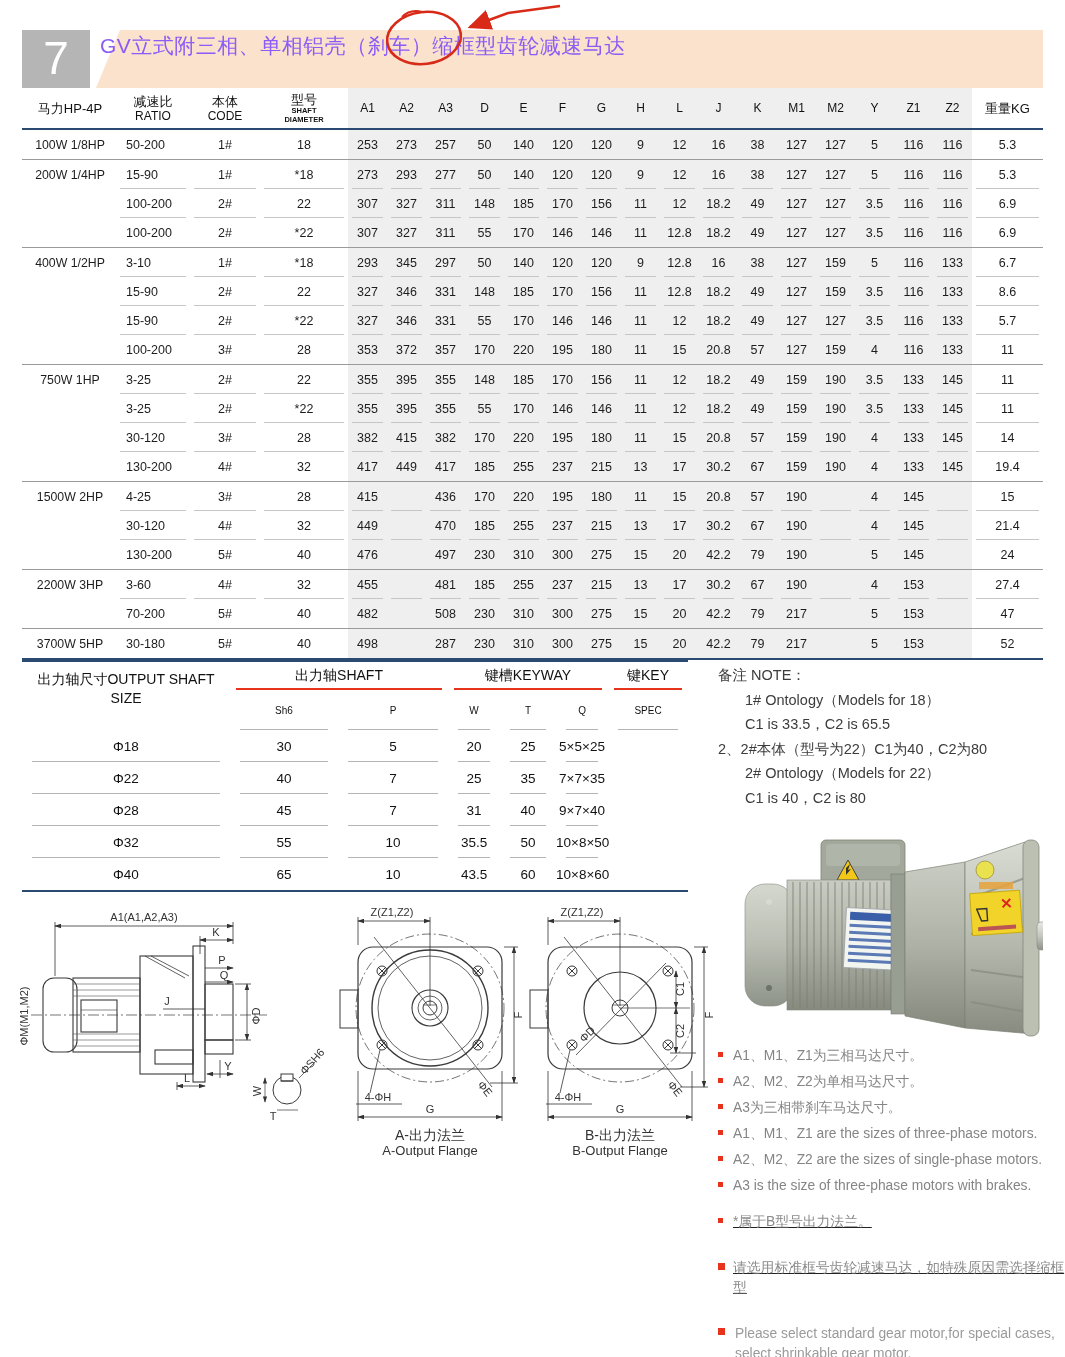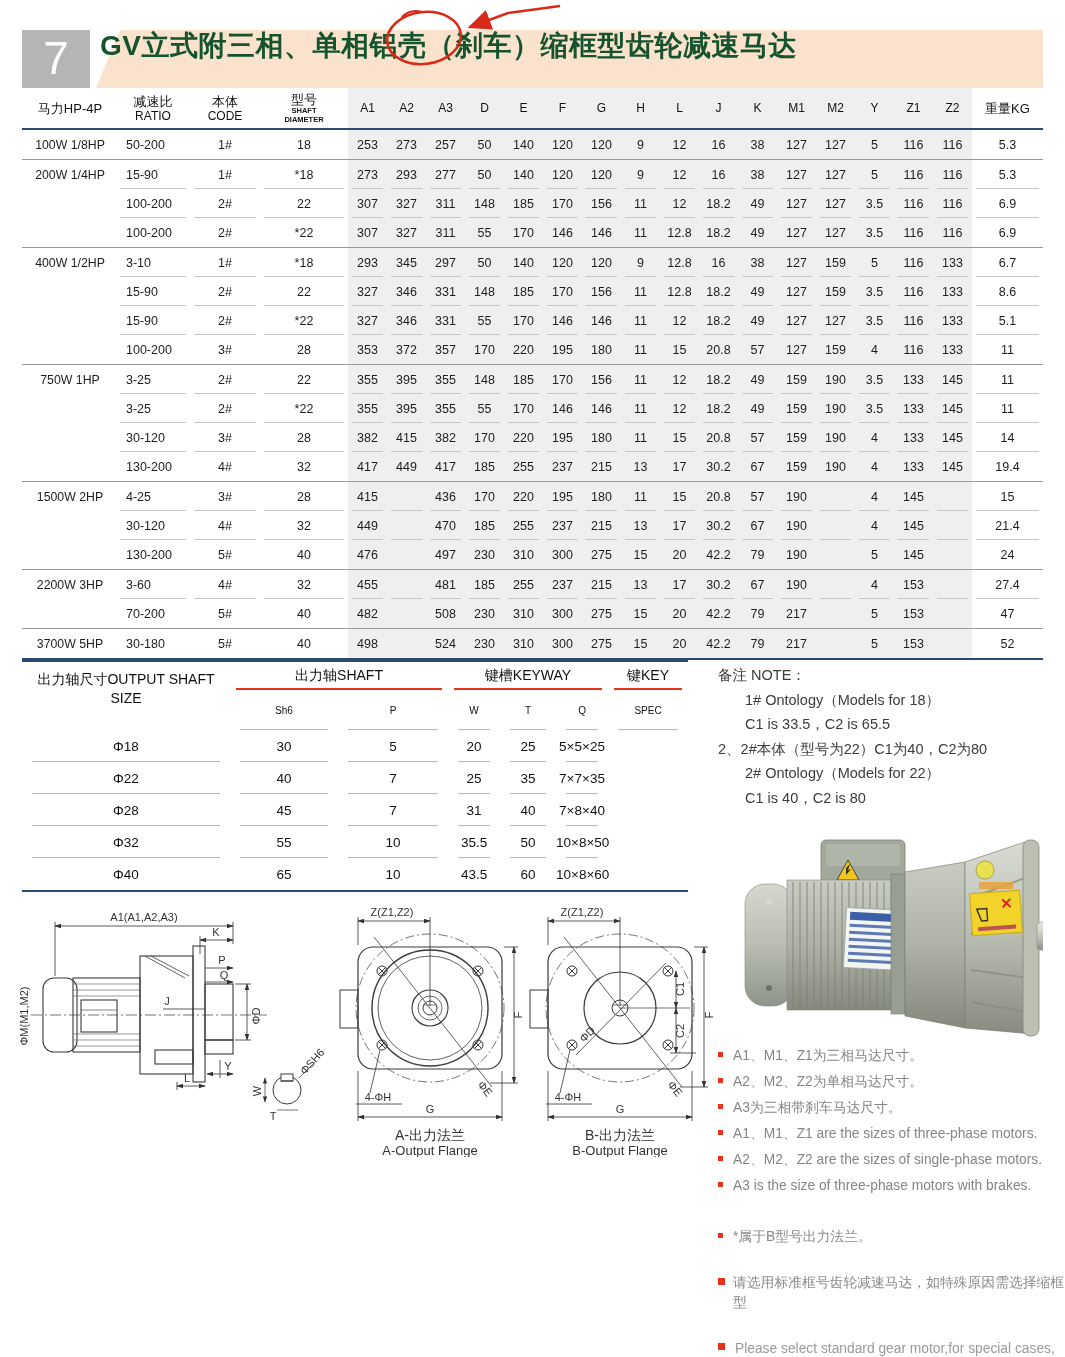--- a/index.html
+++ b/index.html
@@ -5,21 +5,21 @@
   html,body{margin:0;padding:0;background:#fff;}
   body{font-family:"Liberation Sans", sans-serif; color:#222;}
   #page{position:relative;width:1065px;height:1357px;background:#fff;overflow:hidden;}
 
   
   .banner{position:absolute;left:86px;top:30px;width:957px;height:58px;background:#fbe2cd;
           clip-path:polygon(34px 0,100% 0,100% 100%,10px 100%);}
   .numbox{position:absolute;left:22px;top:30px;width:68px;height:58px;background:#b5b5b5;
           color:#fff;font-size:46px;font-weight:300;text-align:center;line-height:56px;}
   .header-text{position:absolute;left:100px;top:33px;}
-  .title-zh{font-size:28px;font-weight:700;color:#14532d;letter-spacing:0.5px;line-height:26px;}
+  .title-zh{font-size:21px;font-weight:400;color:#8b5cf6;letter-spacing:0.5px;line-height:26px;}
   .title-en{font-size:12.5px;color:#3b3b3b;line-height:20px;letter-spacing:0.2px;}
   .annot{position:absolute;left:0;top:0;width:640px;height:84px;pointer-events:none;z-index:6;}
 
   
   .main-wrap{position:absolute;left:22px;top:88px;width:1021px;}
   table.main{border-collapse:collapse;table-layout:fixed;width:1021px;border-bottom:2.5px solid #2b4a72;}
   table.main th{font-weight:400;color:#111;vertical-align:middle;height:40px;padding:0;
                 border-bottom:2px solid #2b4a72;}
   table.main th span{display:block;text-align:center;}
   table.main th .zh{font-size:13px;line-height:15px;}
@@ -54,21 +54,21 @@
   svg text{fill:#333;font-size:11px;font-family:"Liberation Sans",sans-serif;}
   .cap-zh{font-size:14px;}
   .cap-en{font-size:13px;}
   .dwg{position:absolute;}
 
   
   .bullets{position:absolute;left:718px;top:1046px;width:348px;}
   .bullets ul{list-style:none;margin:0;padding:0;}
   .bullets li{position:relative;padding-left:15px;color:#858585;font-size:13.8px;line-height:20px;margin-bottom:6px;}
   .bullets li::before{content:'';position:absolute;left:0;top:6px;width:5px;height:5px;background:#e8331c;}
-  .bullets ul.g2{margin-top:31px;}
+  .bullets ul.g2{margin-top:16px;text-decoration:underline;}
   .bullets ul.g2 li{margin-bottom:26px;color:#8a8a8a;}
   .bullets ul.g2 li.big::before{width:7px;height:7px;top:5px;}
   .bullets ul.g3{margin-top:18px;}
   .bullets ul.g3 li{color:#9a9a9a;padding-left:17px;}
   .bullets ul.g3 li::before{width:7px;height:7px;top:4px;}
 </style>
 </head>
 <body>
 
 <div id="page">
@@ -324,21 +324,21 @@
             <td class="bandbg u">146</td>
             <td class="bandbg u">11</td>
             <td class="bandbg u">12</td>
             <td class="bandbg u">18.2</td>
             <td class="bandbg u">49</td>
             <td class="bandbg u">127</td>
             <td class="bandbg u">127</td>
             <td class="bandbg u">3.5</td>
             <td class="bandbg u">116</td>
             <td class="bandbg u">133</td>
-            <td class="u">5.1</td>
+            <td class="u">5.7</td>
           </tr>
           <tr class="before-group">
             <td class="power"></td>
             <td class="ratio">100-200</td>
             <td>3#</td>
             <td>28</td>
             <td class="bandbg">353</td>
             <td class="bandbg">372</td>
             <td class="bandbg">357</td>
             <td class="bandbg">170</td>
@@ -563,21 +563,21 @@
             <td class="bandbg"></td>
             <td>47</td>
           </tr>
           <tr>
             <td class="power">3700W 5HP</td>
             <td class="ratio">30-180</td>
             <td>5#</td>
             <td>40</td>
             <td class="bandbg">498</td>
             <td class="bandbg"></td>
-            <td class="bandbg">524</td>
+            <td class="bandbg">287</td>
             <td class="bandbg">230</td>
             <td class="bandbg">310</td>
             <td class="bandbg">300</td>
             <td class="bandbg">275</td>
             <td class="bandbg">15</td>
             <td class="bandbg">20</td>
             <td class="bandbg">42.2</td>
             <td class="bandbg">79</td>
             <td class="bandbg">217</td>
             <td class="bandbg"></td>
@@ -636,21 +636,21 @@
             <td class="u">25</td>
             <td class="u">35</td>
             <td class="u">7×7×35</td>
           </tr>
           <tr>
             <td class="u">Φ28</td>
             <td class="u">45</td>
             <td class="u">7</td>
             <td class="u">31</td>
             <td class="u">40</td>
-            <td class="u">7×8×40</td>
+            <td class="u">9×7×40</td>
           </tr>
           <tr>
             <td class="u">Φ32</td>
             <td class="u">55</td>
             <td class="u">10</td>
             <td class="u">35.5</td>
             <td class="u">50</td>
             <td class="u">10×8×50</td>
           </tr>
           <tr>

